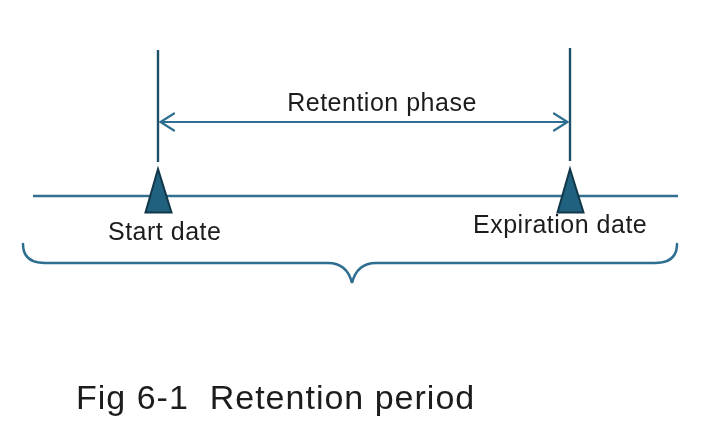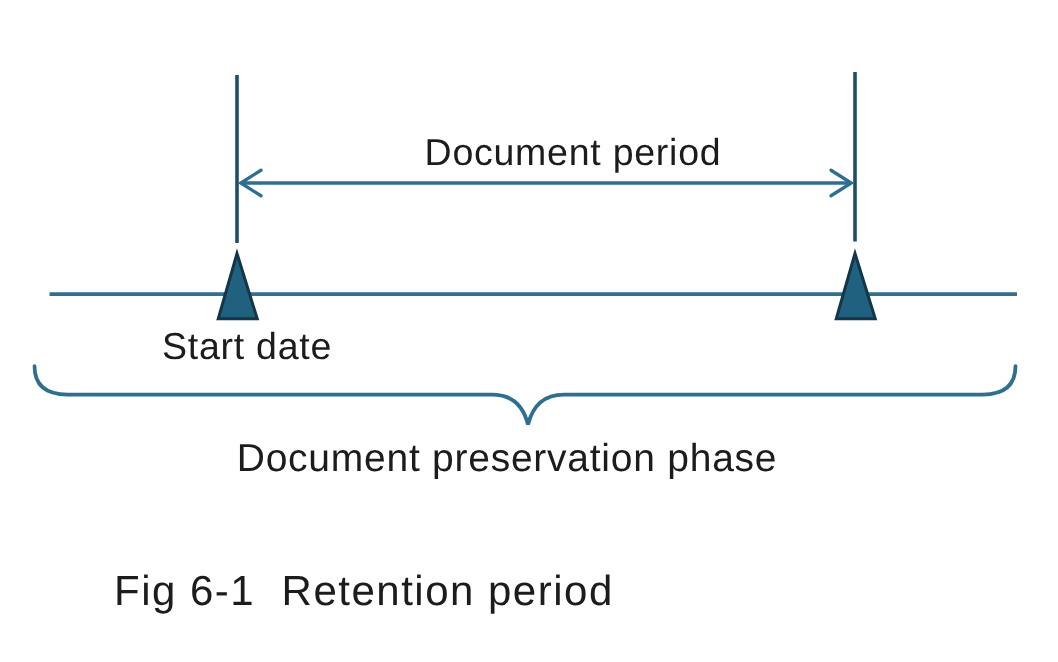--- a/index.html
+++ b/index.html
@@ -45,21 +45,21 @@
   .phase-label {
     left: 138px;
     top: 291px;
     width: 400px;
     text-align: center;
     font-size: 26px;
   }
   .caption-label {
     left: 76px;
     top: 379px;
-    font-size: 28px;
+    font-size: 34px;
     letter-spacing: 1px;
   }
 </style>
 </head>
 <body>
 
 <div class="canvas">
 
   <svg class="diagram-svg" viewBox="0 0 705 441" xmlns="http://www.w3.org/2000/svg">
 
@@ -71,22 +71,22 @@
     <polyline points="554,113.5 567.5,122 554,130.5" fill="none" stroke-width="2.2" stroke-linecap="round" stroke-linejoin="miter" stroke="#2e6e90"></polyline>
 
     <line x1="33" y1="196" x2="678" y2="196" stroke-width="2.5" stroke="#336f8e"></line>
 
     <polygon points="158,169 145.5,212.5 171.5,212.5" stroke-width="2" fill="#20617f" stroke="#123749"></polygon>
     <polygon points="570,169 557.5,212.5 583.5,212.5" stroke-width="2" fill="#20617f" stroke="#123749"></polygon>
 
     <path d="M 23 244 Q 23 263 45 263 L 328 263 Q 347 263 352 283 Q 357 263 376 263 L 655 263 Q 677 263 677 244" fill="none" stroke-width="2.5" stroke-linecap="round" stroke="#2e6e90"></path>
   </svg>
 
-  <div class="label retention-label">Document period</div>
+  <div class="label retention-label">Retention phase</div>
 
   <div class="label start-label">Start date</div>
 
+  <div class="label expiration-label">Expiration date</div>
 
-  <div class="label phase-label">Document preservation phase</div>
 
   <div class="label caption-label">Fig 6-1  Retention period</div>
 
 </div>
 
 </body></html>

